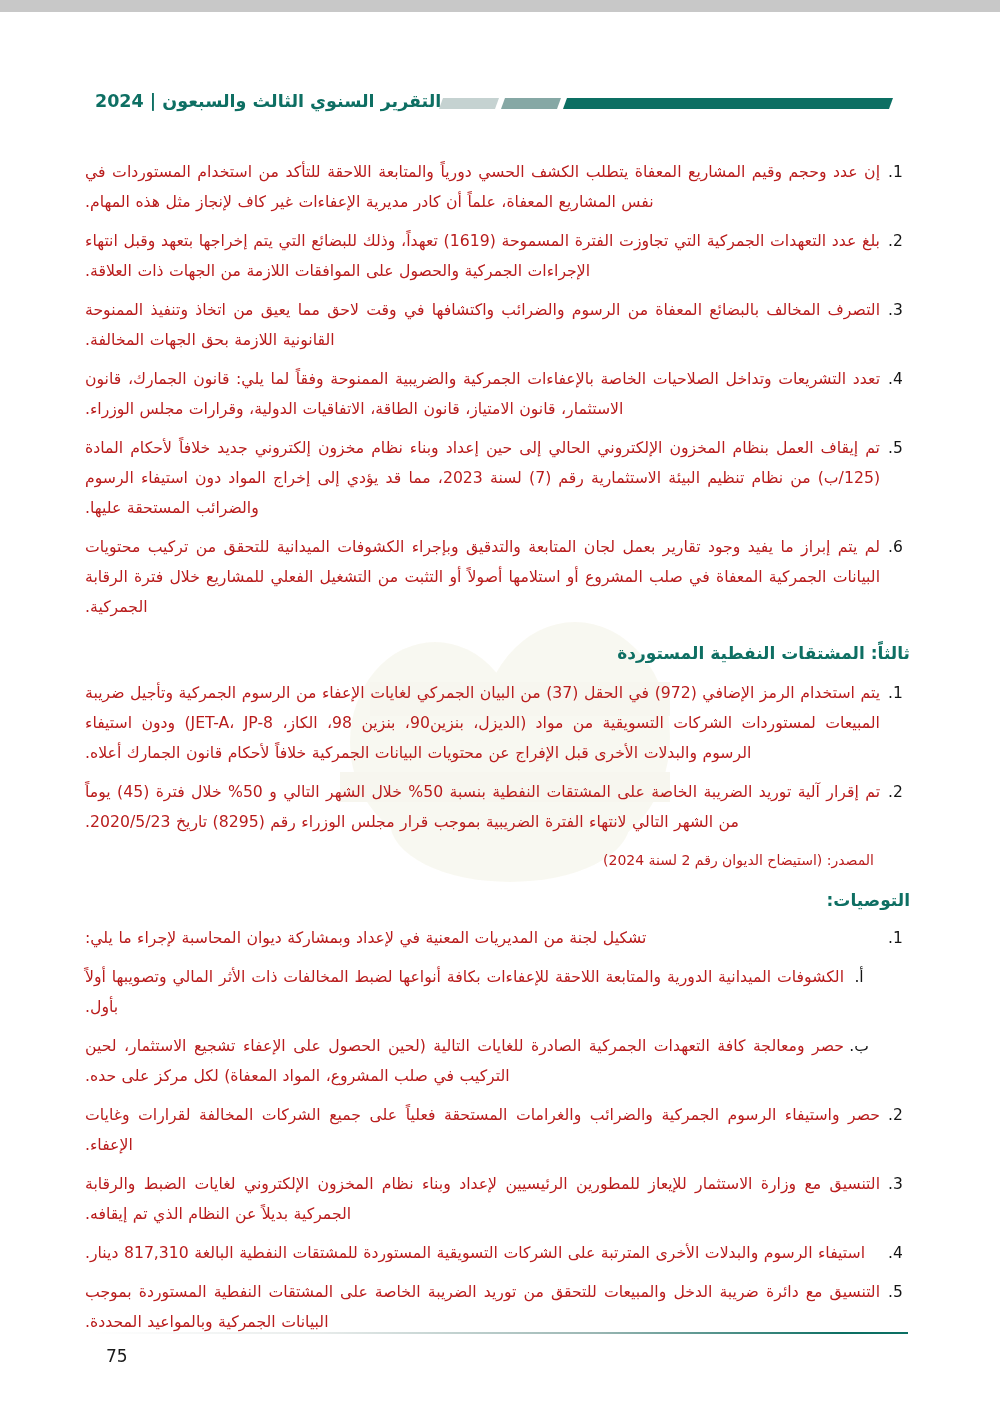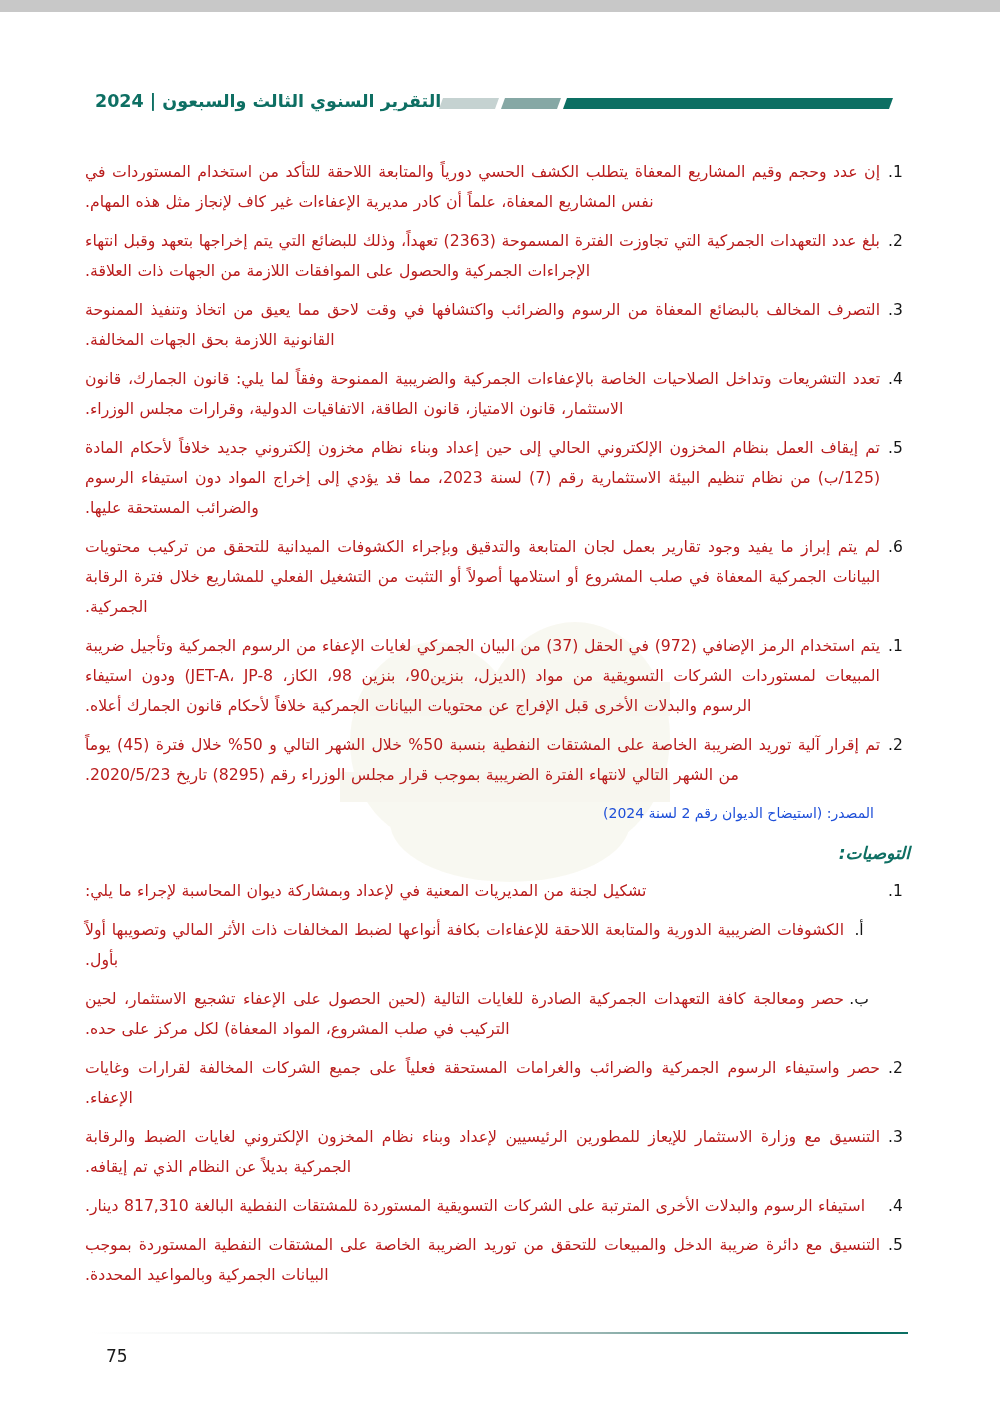--- a/index.html
+++ b/index.html
@@ -126,24 +126,24 @@
 
   
   .heading {
     color: #0e6f63;
     font-weight: bold;
     font-size: 17px;
     text-align: right;
     margin: 18px 0 12px 0;
     line-height: 26px;
   }
-  .heading.tight { margin-top: 16px; margin-bottom: 10px; font-style: italic; }
+  .heading.tight { margin-top: 16px; margin-bottom: 10px; }
 
   .source {
-    color: #1d4ed8;
+    color: #b91c1c;
     font-size: 14px;
     text-align: right;
     margin: 12px 0 0 0;
     padding-right: 36px;
     line-height: 22px;
   }
 
   
   .footer-rule {
     position: absolute;
@@ -186,40 +186,41 @@
 
   <div class="content">
 
     <div>
       <div class="para">
         <div class="marker">.1</div>
         <div class="ptext">إن عدد وحجم وقيم المشاريع المعفاة يتطلب الكشف الحسي دورياً والمتابعة اللاحقة للتأكد من استخدام المستوردات في نفس المشاريع المعفاة، علماً أن كادر مديرية الإعفاءات غير كاف لإنجاز مثل هذه المهام.</div>
       </div>
       <div class="para">
         <div class="marker">.2</div>
-        <div class="ptext">بلغ عدد التعهدات الجمركية التي تجاوزت الفترة المسموحة (2363) تعهداً، وذلك للبضائع التي يتم إخراجها بتعهد وقبل انتهاء الإجراءات الجمركية والحصول على الموافقات اللازمة من الجهات ذات العلاقة.</div>
+        <div class="ptext">بلغ عدد التعهدات الجمركية التي تجاوزت الفترة المسموحة (1619) تعهداً، وذلك للبضائع التي يتم إخراجها بتعهد وقبل انتهاء الإجراءات الجمركية والحصول على الموافقات اللازمة من الجهات ذات العلاقة.</div>
       </div>
       <div class="para">
         <div class="marker">.3</div>
         <div class="ptext">التصرف المخالف بالبضائع المعفاة من الرسوم والضرائب واكتشافها في وقت لاحق مما يعيق من اتخاذ وتنفيذ الممنوحة القانونية اللازمة بحق الجهات المخالفة.</div>
       </div>
       <div class="para">
         <div class="marker">.4</div>
         <div class="ptext">تعدد التشريعات وتداخل الصلاحيات الخاصة بالإعفاءات الجمركية والضريبية الممنوحة وفقاً لما يلي: قانون الجمارك، قانون الاستثمار، قانون الامتياز، قانون الطاقة، الاتفاقيات الدولية، وقرارات مجلس الوزراء.</div>
       </div>
       <div class="para">
         <div class="marker">.5</div>
         <div class="ptext">تم إيقاف العمل بنظام المخزون الإلكتروني الحالي إلى حين إعداد وبناء نظام مخزون إلكتروني جديد خلافاً لأحكام المادة (125/ب) من نظام تنظيم البيئة الاستثمارية رقم (7) لسنة 2023، مما قد يؤدي إلى إخراج المواد دون استيفاء الرسوم والضرائب المستحقة عليها.</div>
       </div>
       <div class="para">
         <div class="marker">.6</div>
         <div class="ptext">لم يتم إبراز ما يفيد وجود تقارير بعمل لجان المتابعة والتدقيق وبإجراء الكشوفات الميدانية للتحقق من تركيب محتويات البيانات الجمركية المعفاة في صلب المشروع أو استلامها أصولاً أو التثبت من التشغيل الفعلي للمشاريع خلال فترة الرقابة الجمركية.</div>
       </div>
     </div>
 
+    <div class="heading">ثالثاً: المشتقات النفطية المستوردة</div>
 
     <div>
       <div class="para">
         <div class="marker">.1</div>
         <div class="ptext">يتم استخدام الرمز الإضافي (972) في الحقل (37) من البيان الجمركي لغايات الإعفاء من الرسوم الجمركية وتأجيل ضريبة المبيعات لمستوردات الشركات التسويقية من مواد (الديزل، بنزين90، بنزين 98، الكاز، JET-A، JP-8) ودون استيفاء الرسوم والبدلات الأخرى قبل الإفراج عن محتويات البيانات الجمركية خلافاً لأحكام قانون الجمارك أعلاه.</div>
       </div>
       <div class="para">
         <div class="marker">.2</div>
         <div class="ptext">تم إقرار آلية توريد الضريبة الخاصة على المشتقات النفطية بنسبة 50% خلال الشهر التالي و 50% خلال فترة (45) يوماً من الشهر التالي لانتهاء الفترة الضريبية بموجب قرار مجلس الوزراء رقم (8295) تاريخ 2020/5/23.</div>
       </div>
@@ -230,21 +231,21 @@
     <div class="heading tight">التوصيات:</div>
 
     <div>
 
       <div class="para">
         <div class="marker">.1</div>
         <div class="ptext">تشكيل لجنة من المديريات المعنية في لإعداد وبمشاركة ديوان المحاسبة لإجراء ما يلي:</div>
       </div>
       <div class="para sub">
         <div class="marker ar">أ.</div>
-        <div class="ptext">الكشوفات الضريبية الدورية والمتابعة اللاحقة للإعفاءات بكافة أنواعها لضبط المخالفات ذات الأثر المالي وتصويبها أولاً بأول.</div>
+        <div class="ptext">الكشوفات الميدانية الدورية والمتابعة اللاحقة للإعفاءات بكافة أنواعها لضبط المخالفات ذات الأثر المالي وتصويبها أولاً بأول.</div>
       </div>
       <div class="para sub">
         <div class="marker ar">ب.</div>
         <div class="ptext">حصر ومعالجة كافة التعهدات الجمركية الصادرة للغايات التالية (لحين الحصول على الإعفاء تشجيع الاستثمار، لحين التركيب في صلب المشروع، المواد المعفاة) لكل مركز على حده.</div>
       </div>
 
       <div class="para">
         <div class="marker">.2</div>
         <div class="ptext">حصر واستيفاء الرسوم الجمركية والضرائب والغرامات المستحقة فعلياً على جميع الشركات المخالفة لقرارات وغايات الإعفاء.</div>
       </div>

